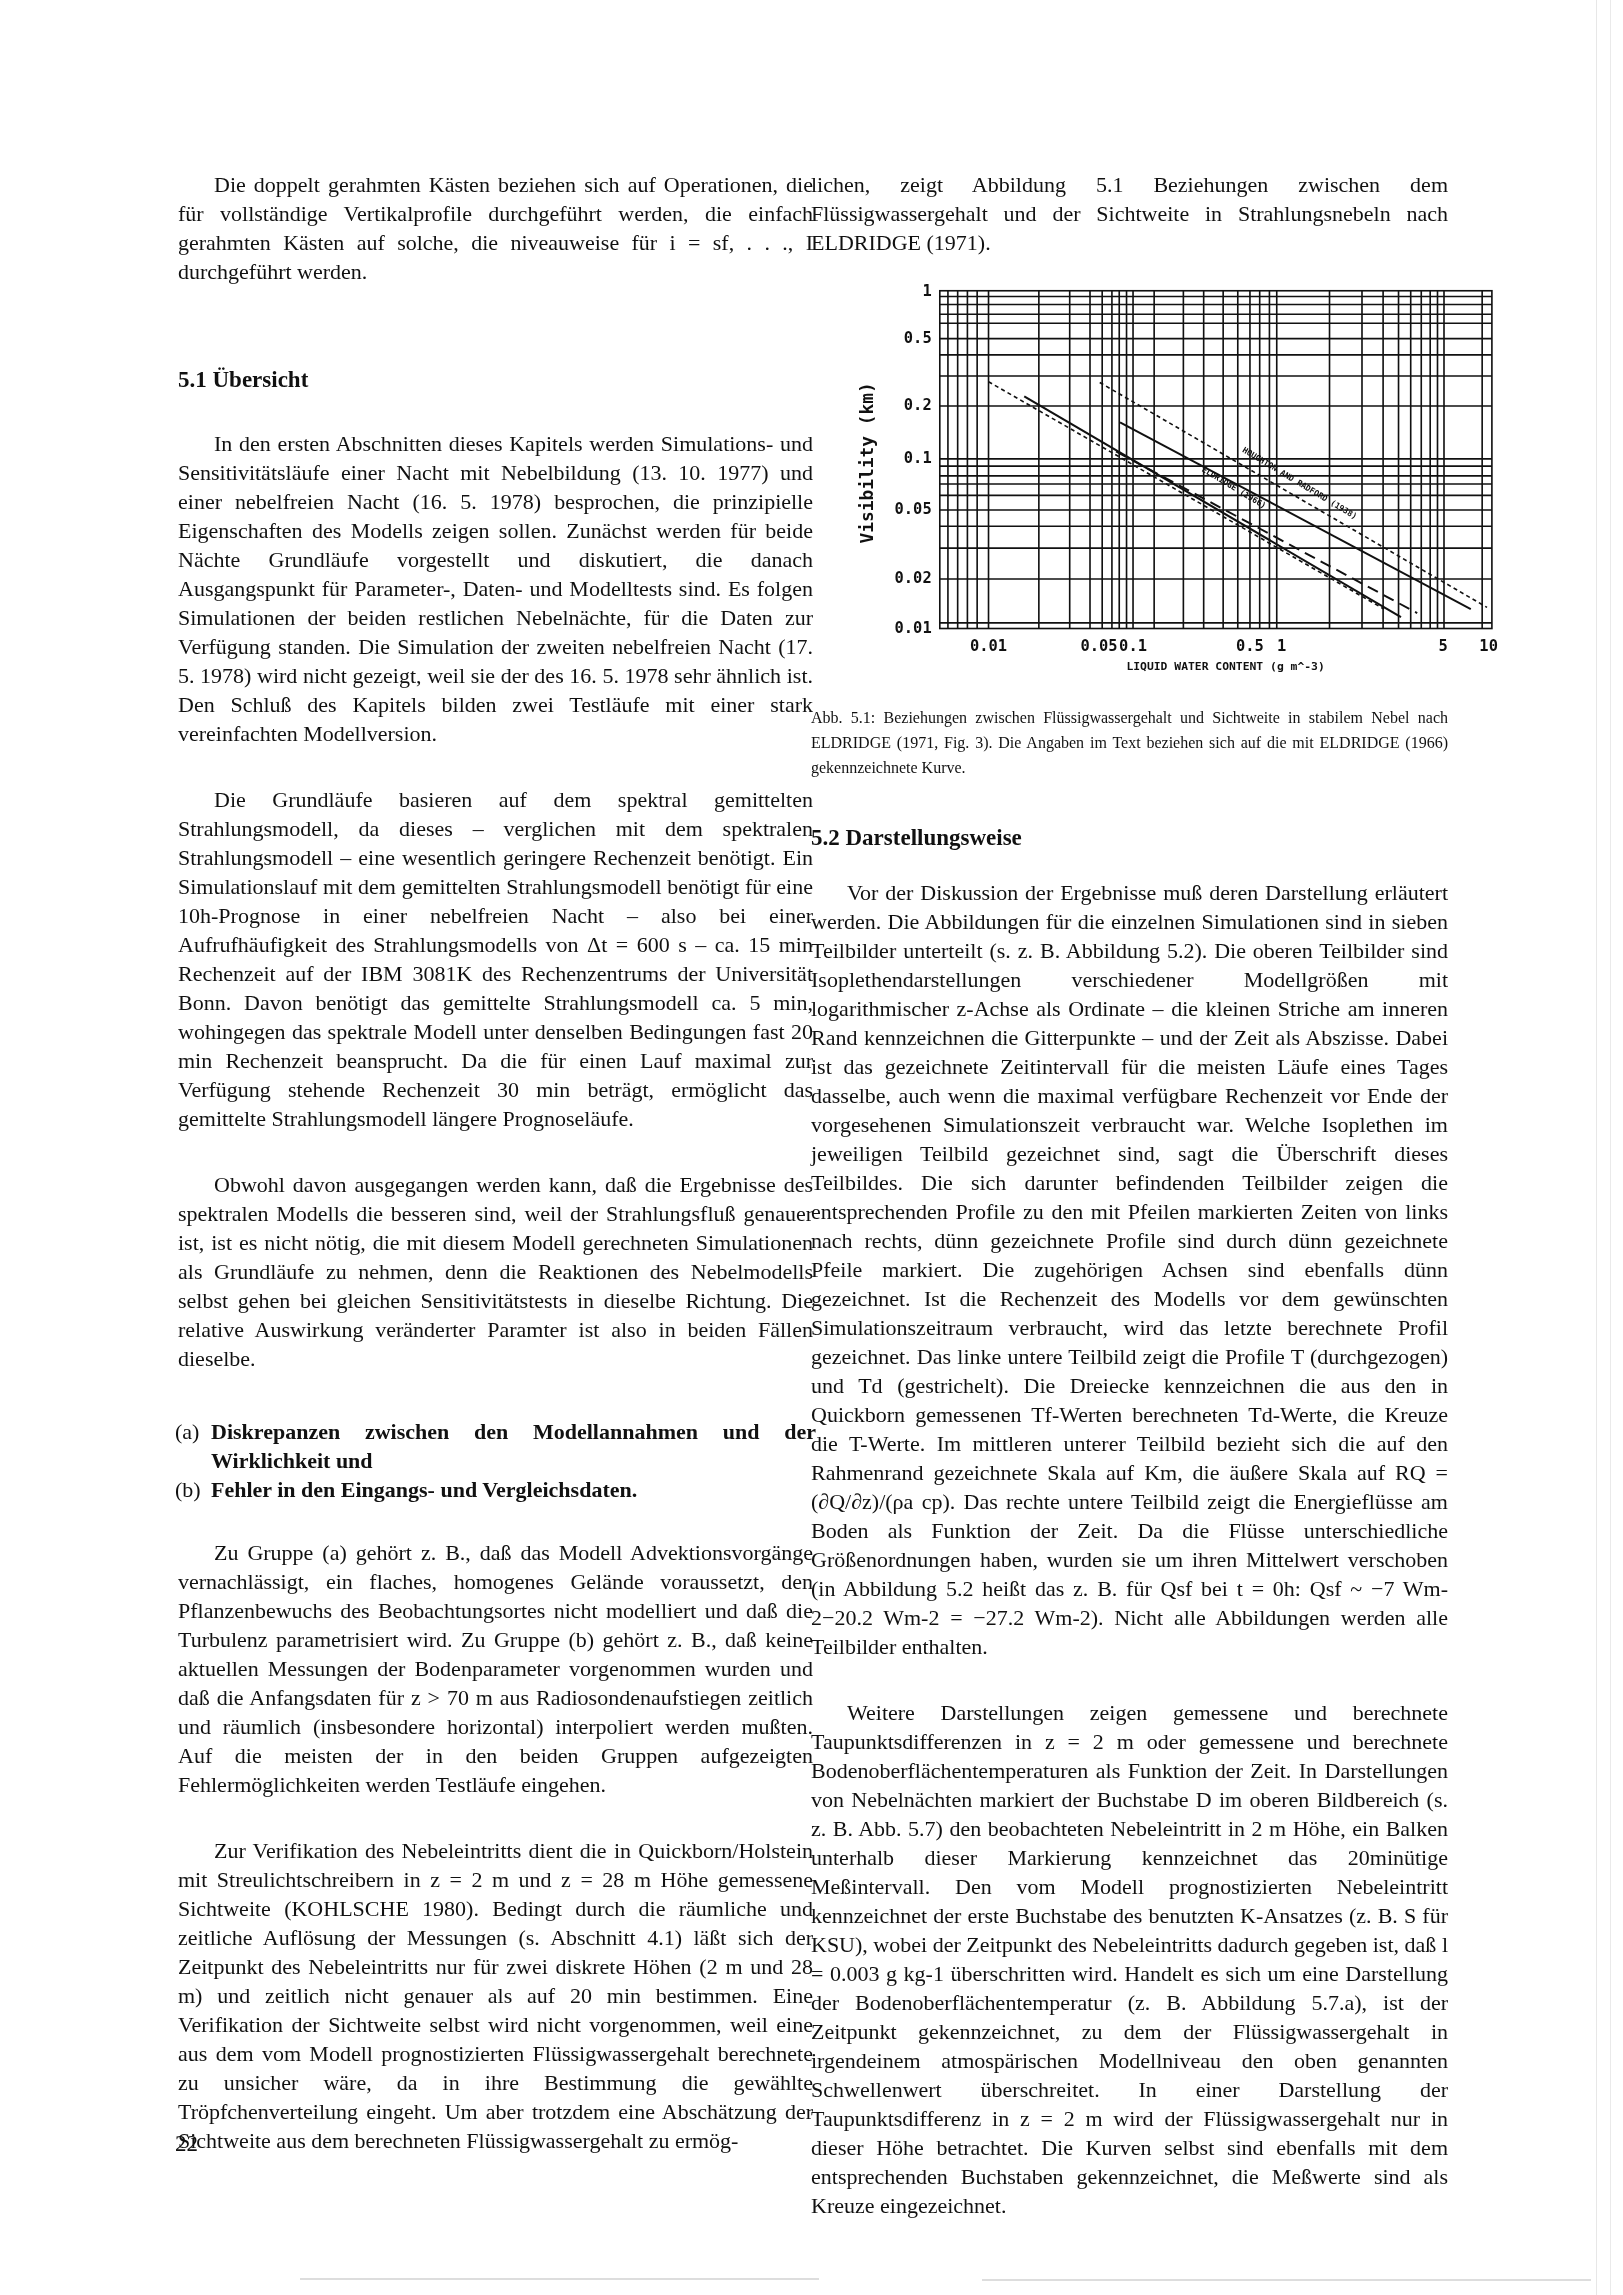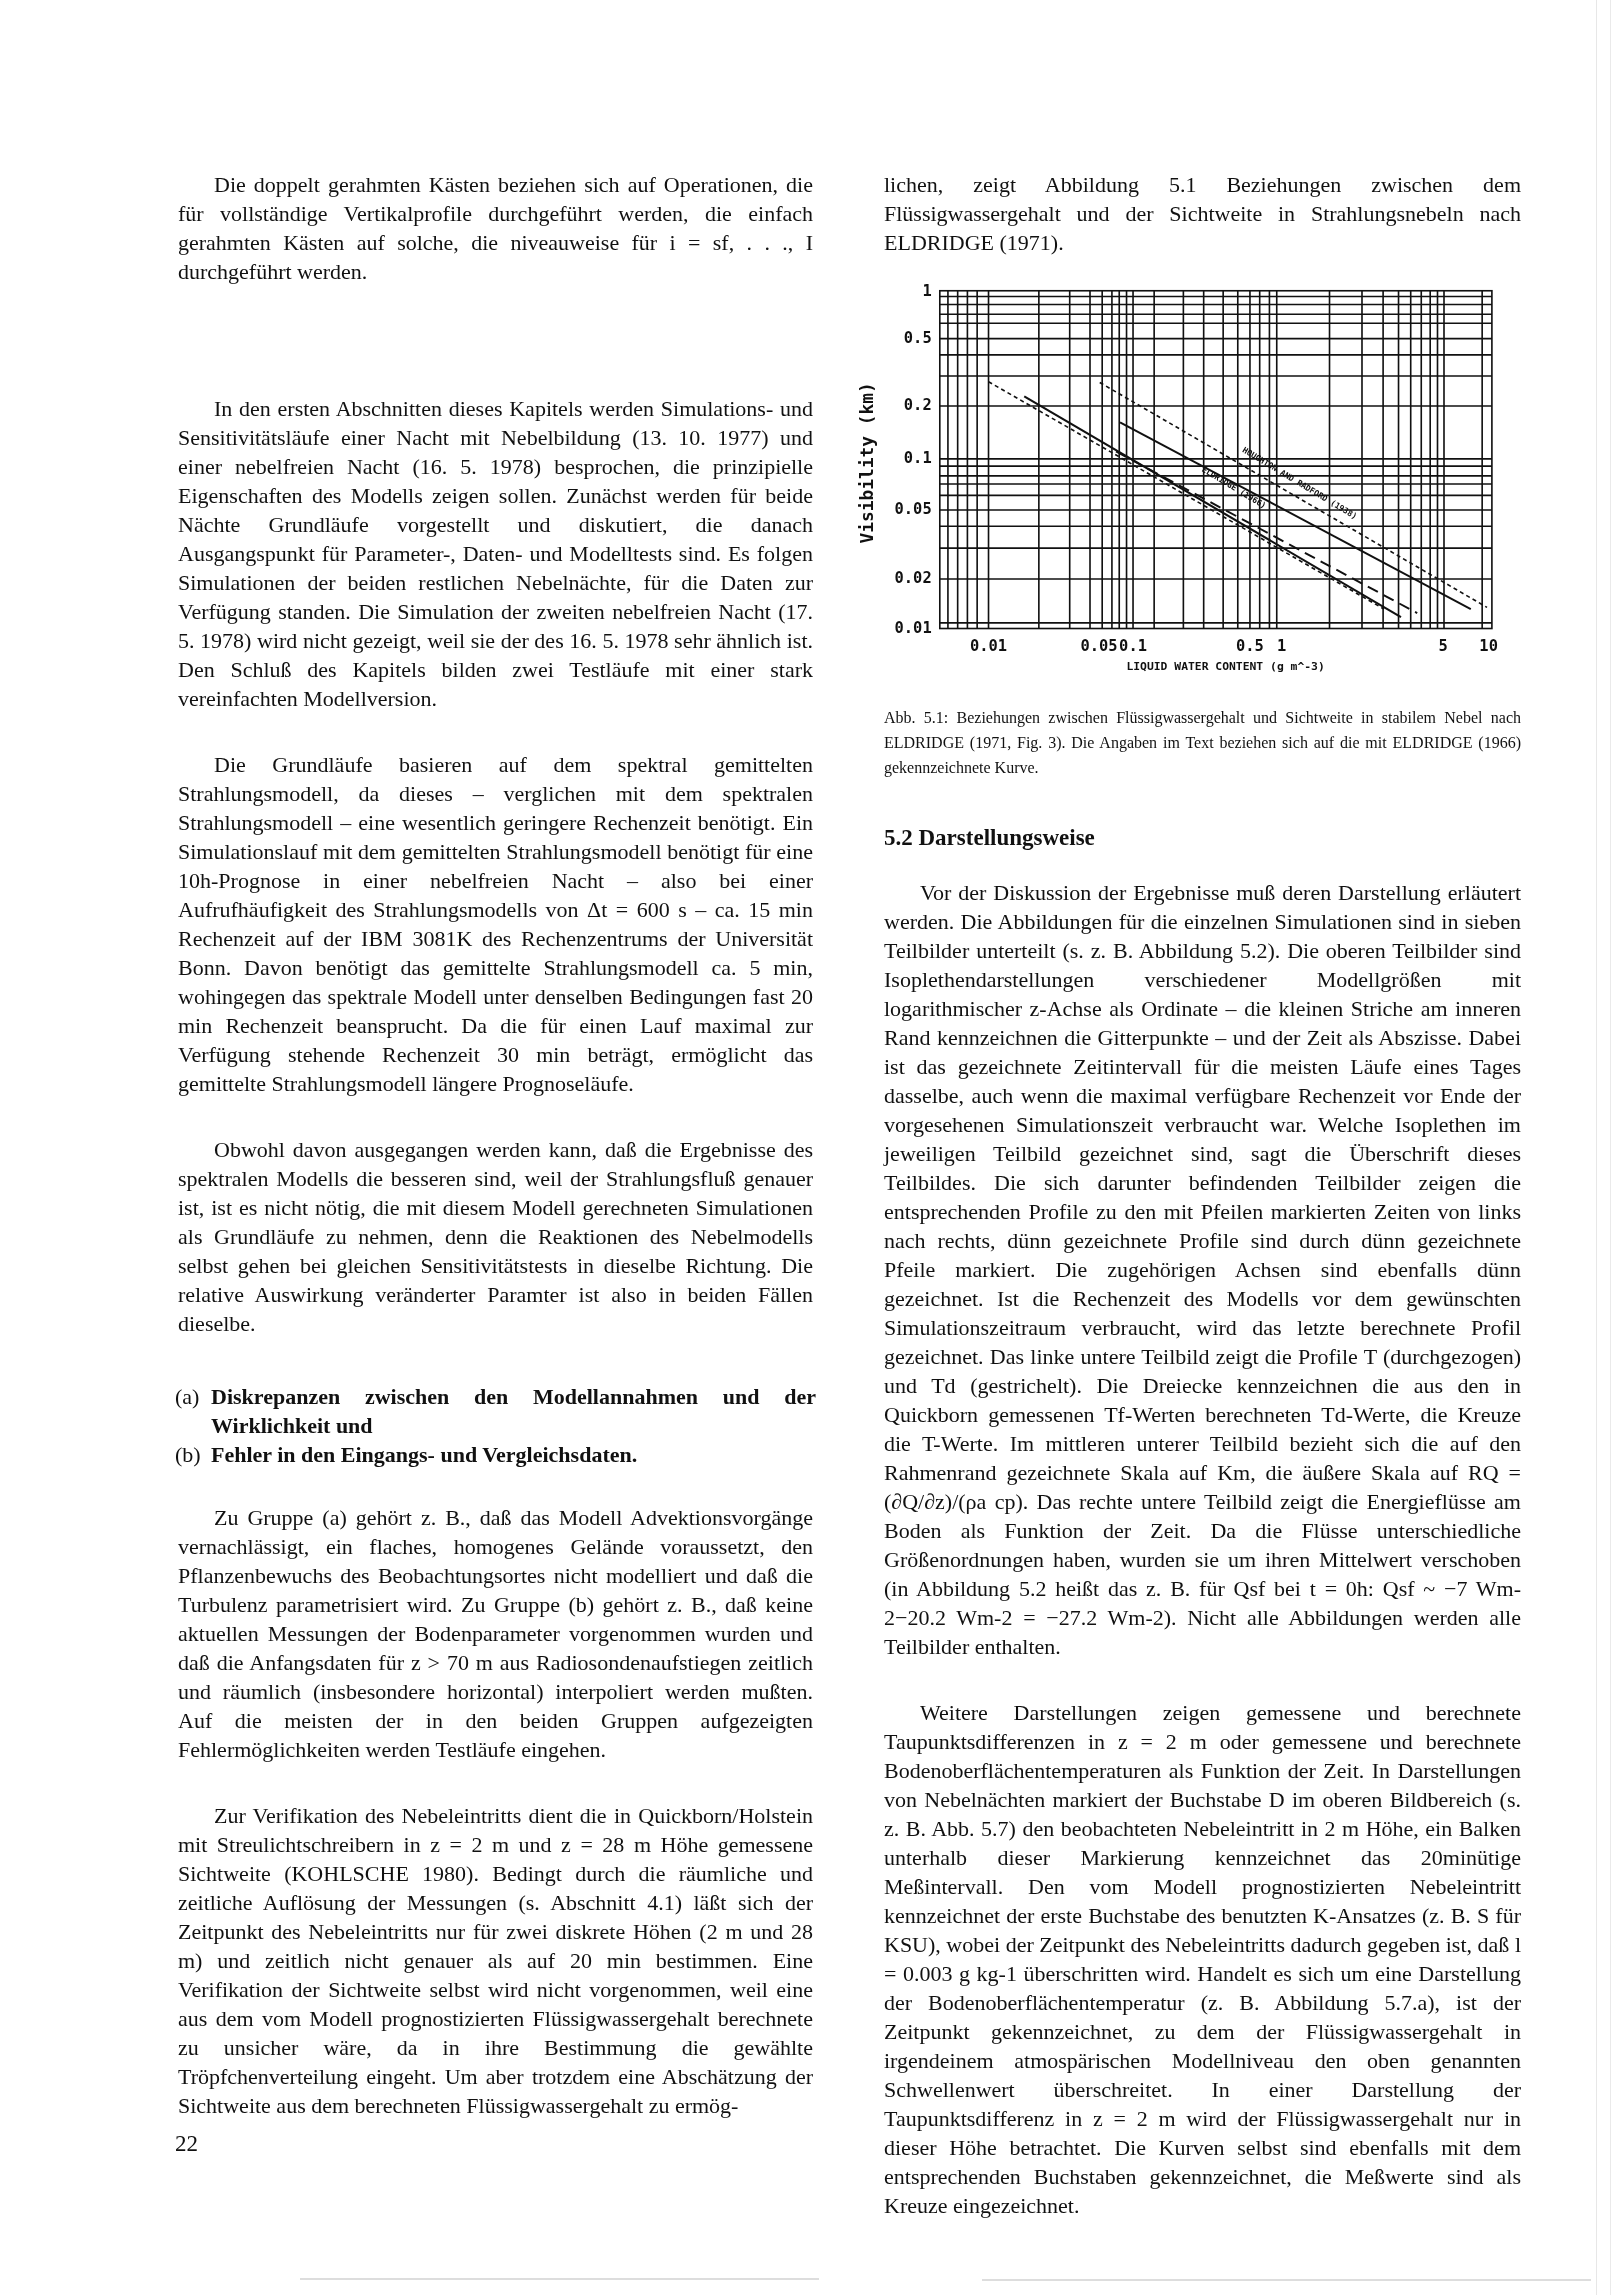--- a/index.html
+++ b/index.html
@@ -2,40 +2,41 @@
 <html style="font-size:13px"><head>
 <meta charset="utf-8">
 <style>
   html, body { margin:0; padding:0; background:#ffffff; }
   body { width:1623px; height:2295px; position:relative; overflow:hidden;
          font-family:"Liberation Serif","DejaVu Serif",serif; color:#111; }
   .col { position:absolute; font-size:22px; line-height:29px; text-align:justify; }
   .col p { margin:3px; text-indent:36px; }
   .col p.noind { text-indent:0; }
   .left { left:175px; top:167px; width:641px; }
-  .right { left:881px; top:167px; width:643px; }
+  .right { left:808px; top:167px; width:643px; }
   .h1 { font-weight:bold; font-size:23px; margin:0; text-indent:0 !important; }
   .gap1 { height:44px; }
   .gap2 { height:31px; }
   .listitem { display:flex; text-indent:0; }
   .listitem .lbl { width:36px; flex:none; }
   .listitem .txt { flex:1; text-align:justify;font-weight:bold; }
   .pagenum { position:absolute; left:175px; top:2131px; font-size:23px; }
   .caption { font-size:16px; line-height:25px; text-align:justify; margin:0; text-indent:0 !important; }
   .chart { position:absolute; left:844px; top:268px; width:682px; height:406px; }
   .chart svg text { font-family:"DejaVu Sans Mono","Liberation Mono",monospace; }
   .scanline { position:absolute; background:#bbb; }
 </style>
 </head>
 <body>
 
 <div class="col left">
   <p>Die doppelt gerahmten Kästen beziehen sich auf Operationen, die für vollständige Vertikalprofile durchgeführt werden, die einfach gerahmten Kästen auf solche, die niveauweise für i = sf, . . ., I durchgeführt werden.</p>
   <div class="gap1"></div>
   <div style="height:29px"></div>
+  <p class="h1">5.1 Übersicht</p>
   <div style="height:29px"></div>
   <p>In den ersten Abschnitten dieses Kapitels werden Simulations- und Sensitivitätsläufe einer Nacht mit Nebelbildung (13. 10. 1977) und einer nebelfreien Nacht (16. 5. 1978) besprochen, die prinzipielle Eigenschaften des Modells zeigen sollen. Zunächst werden für beide Nächte Grundläufe vorgestellt und diskutiert, die danach Ausgangspunkt für Parameter-, Daten- und Modelltests sind. Es folgen Simulationen der beiden restlichen Nebelnächte, für die Daten zur Verfügung standen. Die Simulation der zweiten nebelfreien Nacht (17. 5. 1978) wird nicht gezeigt, weil sie der des 16. 5. 1978 sehr ähnlich ist. Den Schluß des Kapitels bilden zwei Testläufe mit einer stark vereinfachten Modellversion.</p>
   <div class="gap2"></div>
   <p>Die Grundläufe basieren auf dem spektral gemittelten Strahlungsmodell, da dieses – verglichen mit dem spektralen Strahlungsmodell – eine wesentlich geringere Rechenzeit benötigt. Ein Simulationslauf mit dem gemittelten Strahlungsmodell benötigt für eine 10h-Prognose in einer nebelfreien Nacht – also bei einer Aufrufhäufigkeit des Strahlungsmodells von Δt = 600 s – ca. 15 min Rechenzeit auf der IBM 3081K des Rechenzentrums der Universität Bonn. Davon benötigt das gemittelte Strahlungsmodell ca. 5 min, wohingegen das spektrale Modell unter denselben Bedingungen fast 20 min Rechenzeit beansprucht. Da die für einen Lauf maximal zur Verfügung stehende Rechenzeit 30 min beträgt, ermöglicht das gemittelte Strahlungsmodell längere Prognoseläufe.</p>
   <div class="gap2"></div>
   <p>Obwohl davon ausgegangen werden kann, daß die Ergebnisse des spektralen Modells die besseren sind, weil der Strahlungsfluß genauer ist, ist es nicht nötig, die mit diesem Modell gerechneten Simulationen als Grundläufe zu nehmen, denn die Reaktionen des Nebelmodells selbst gehen bei gleichen Sensitivitätstests in dieselbe Richtung. Die relative Auswirkung veränderter Paramter ist also in beiden Fällen dieselbe.</p>
   <div class="gap2"></div>
   <div style="height:9.7px"></div>
   <div class="listitem">
     <span class="lbl">(a)</span>

